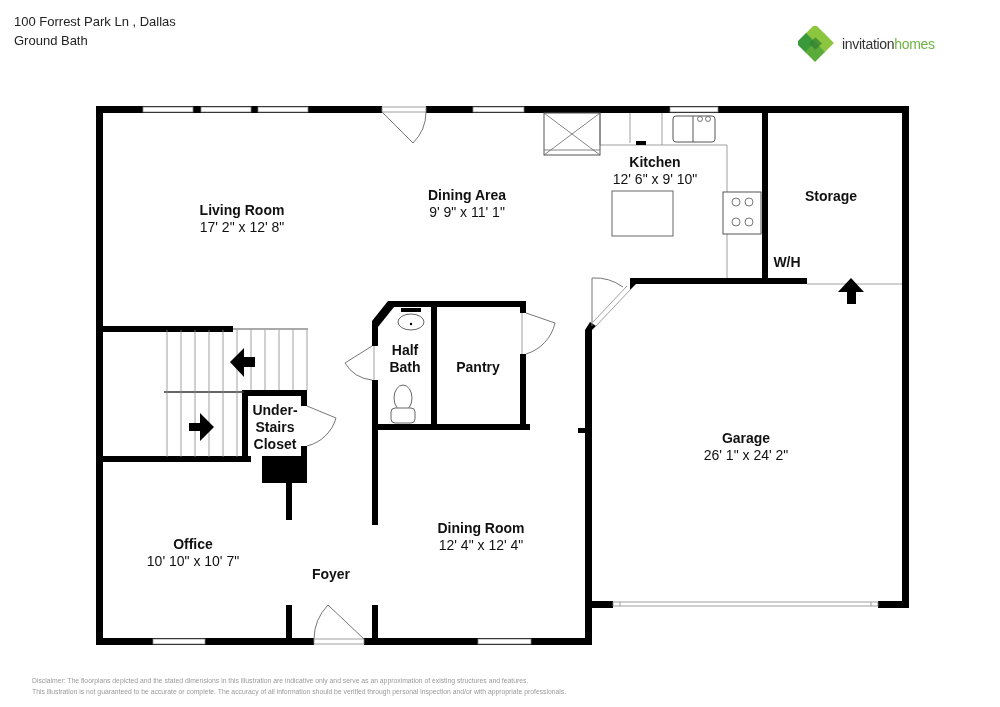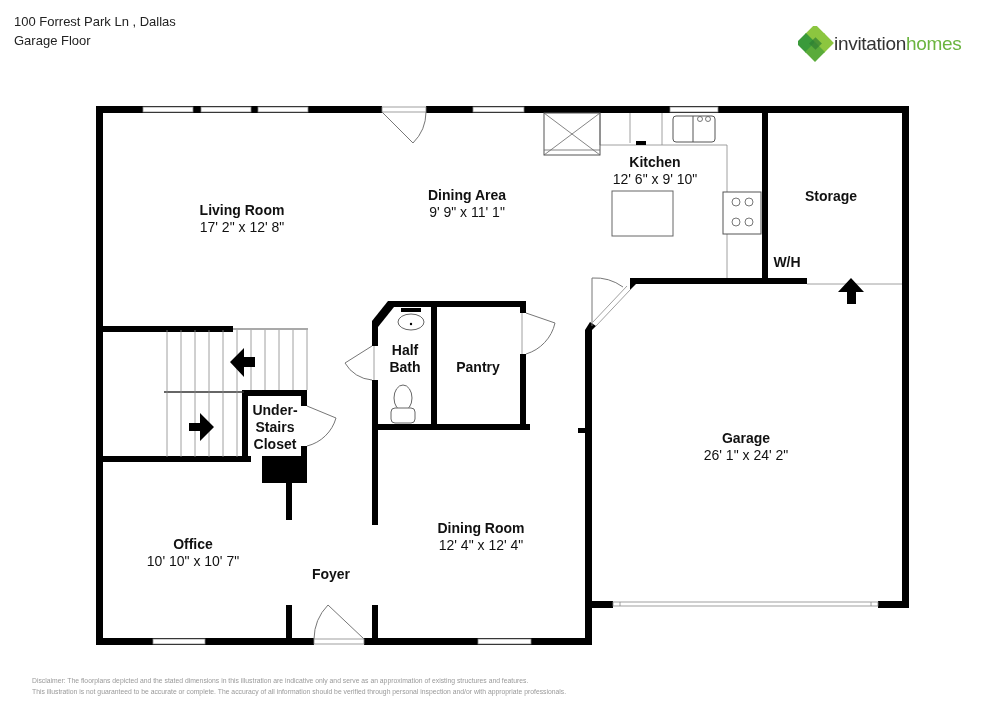--- a/index.html
+++ b/index.html
@@ -1,35 +1,35 @@
 <!DOCTYPE html>
 <html><head>
 <meta charset="utf-8">
 <style>
   html, body { margin:0; padding:0; background:#ffffff; }
   body { width:1000px; height:707px; position:relative; overflow:hidden; font-family:"Liberation Sans", sans-serif; }
   .header { position:absolute; left:14px; top:12px; font-size:13px; color:#222; line-height:19px; }
   .logo { position:absolute; left:798px; top:26px; display:flex; align-items:center; }
-  .logo-text { font-size:19px; letter-spacing:-0.3px; margin-left:0; }
+  .logo-text { font-size:14px; letter-spacing:-0.3px; margin-left:8px; }
   .logo-text .a { color:#333; }
   .logo-text .b { color:#6bb43f; }
   .disclaimer { position:absolute; left:32px; top:675px; font-size:6.8px; color:#9a9a9a; line-height:11px; }
   svg#plan { position:absolute; left:0; top:0; }
   .rname { font-family:"Liberation Sans", sans-serif; font-weight:bold; font-size:14px; fill:#111; }
   .rdim { font-family:"Liberation Sans", sans-serif; font-size:14px; fill:#111; }
   .wall { fill:#000; }
   .thin { stroke:#777; stroke-width:1; fill:none; }
   .win { fill:#fff; stroke:#888; stroke-width:0.8; }
 </style>
 </head>
 <body>
 
 <div class="header">
   <div>100 Forrest Park Ln , Dallas</div>
-  <div>Garage Floor</div>
+  <div>Ground Bath</div>
 </div>
 
 <div class="logo">
   <svg width="36" height="36" viewBox="0 0 36 36">
     <rect x="10" y="1" width="14" height="14" transform="rotate(45 17 8)" fill="#8cc63f"></rect>
     <rect x="1" y="10" width="14" height="14" transform="rotate(45 8 17)" fill="#3a9a3a"></rect>
     <rect x="19" y="10" width="14" height="14" transform="rotate(45 26 17)" fill="#8cc63f"></rect>
     <rect x="10" y="19" width="14" height="14" transform="rotate(45 17 26)" fill="#5aab3a"></rect>
     <rect x="13" y="13" width="9" height="9" transform="rotate(45 17.5 17.5)" fill="#2e7d32" opacity="0.7"></rect>
   </svg>

